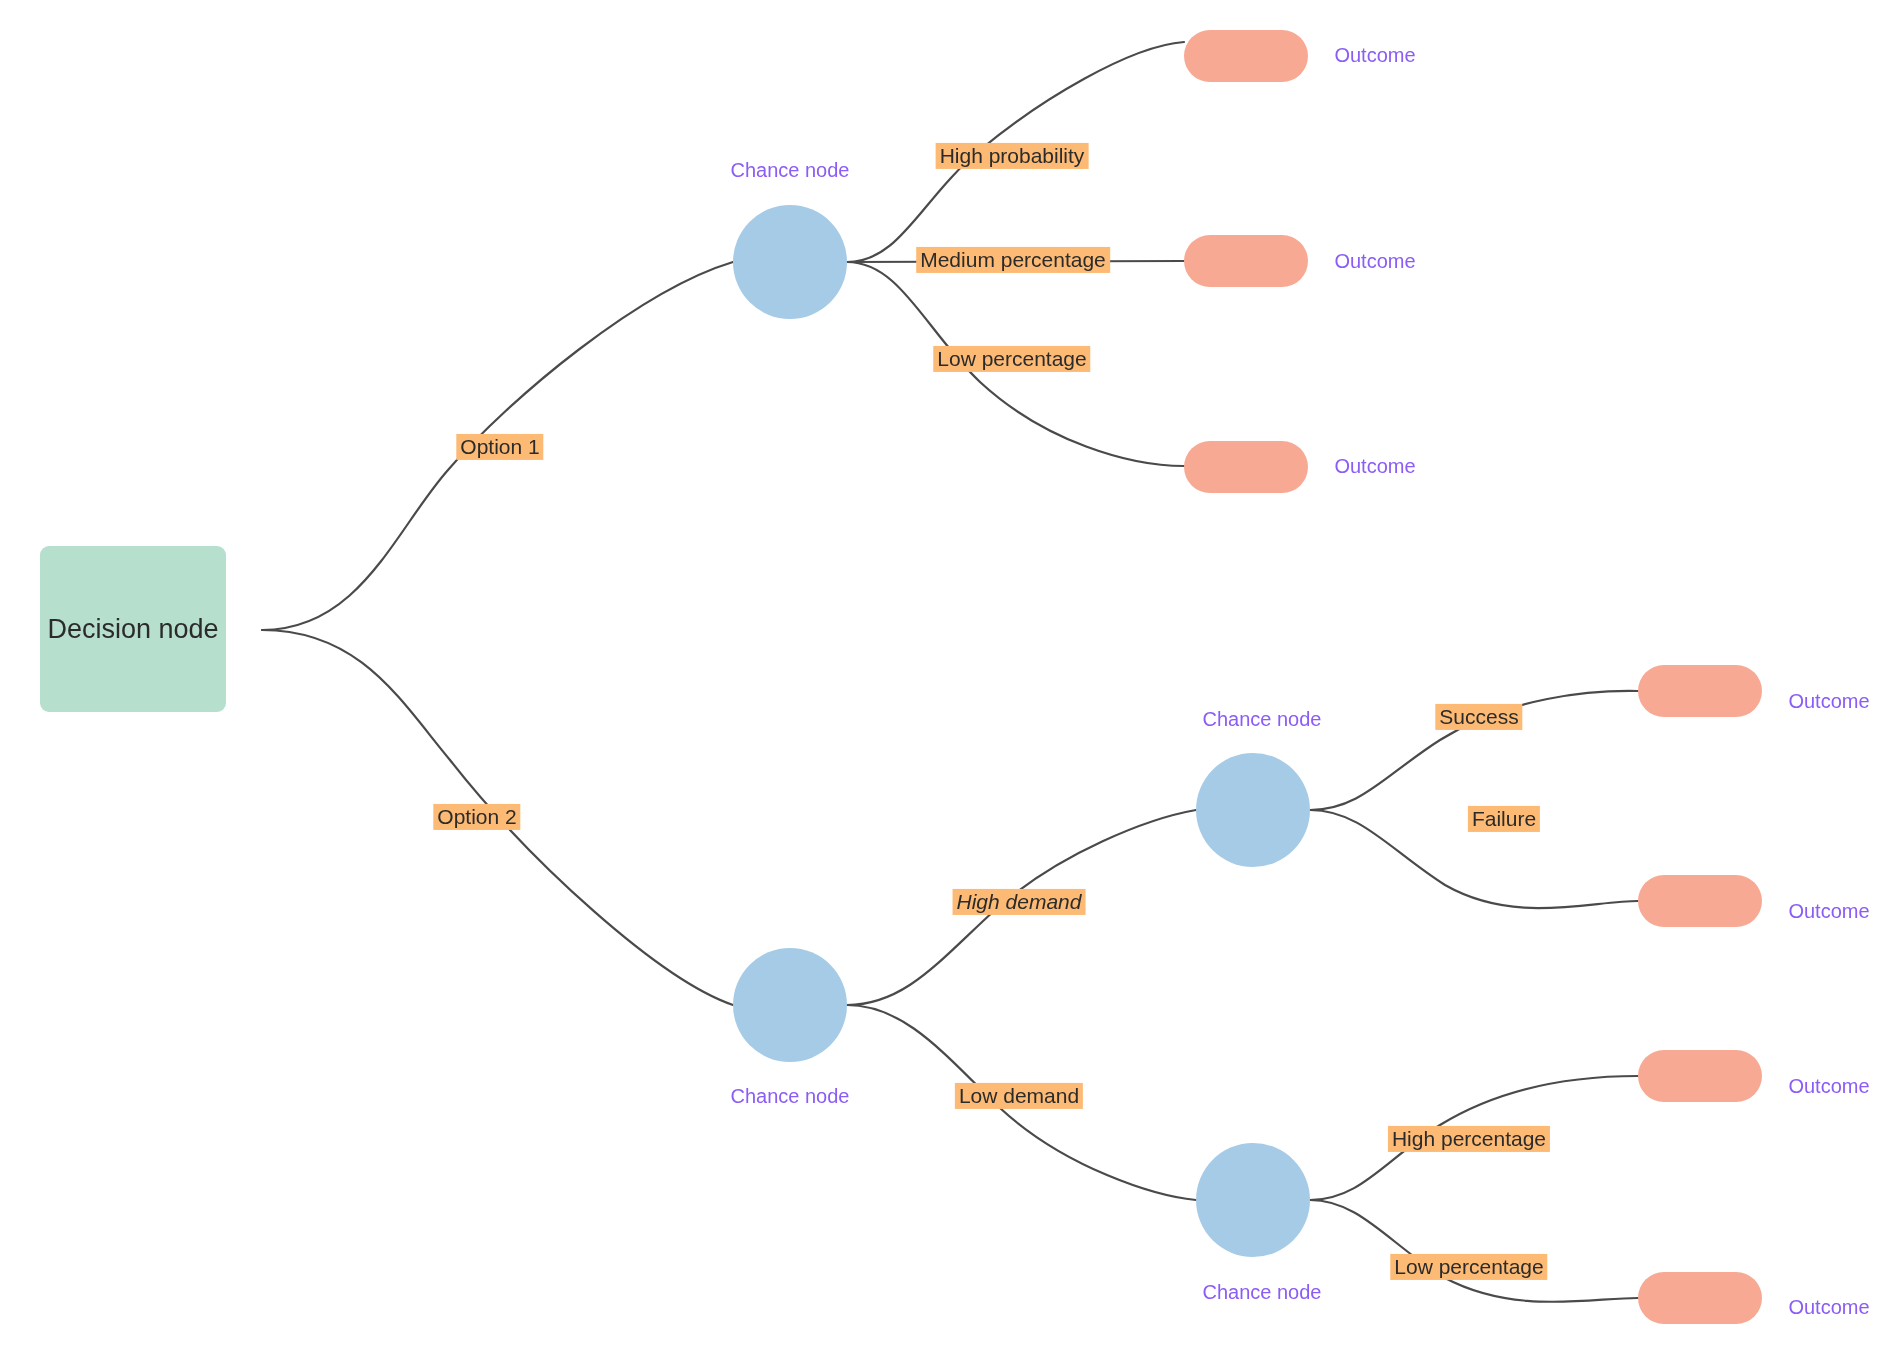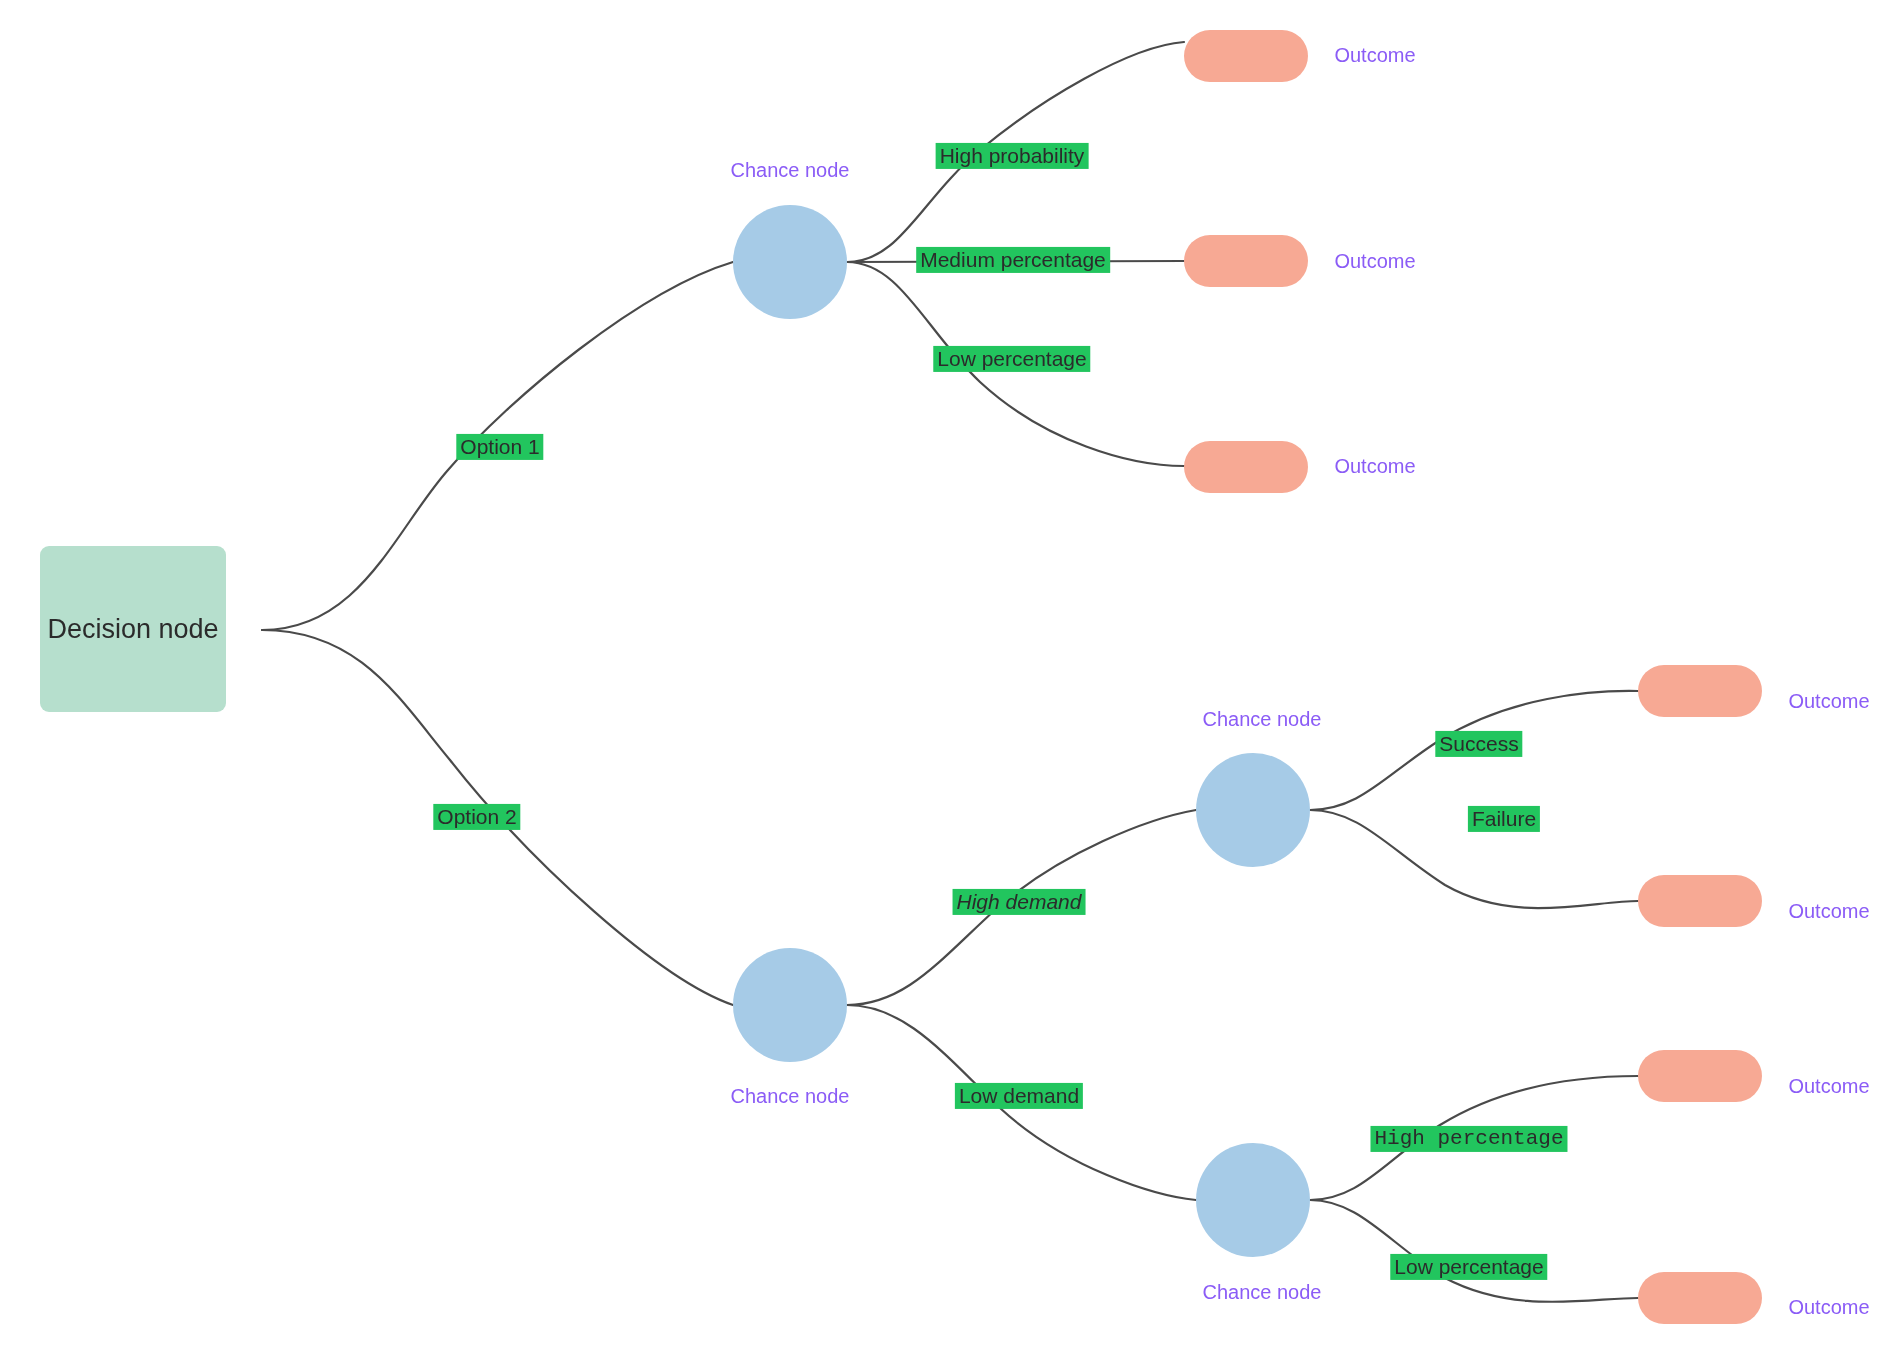--- a/index.html
+++ b/index.html
@@ -60,21 +60,21 @@
     font-size: 20px;
     color: #8b5cf6;
     white-space: nowrap;
     transform: translate(-50%, -50%);
   }
   .edge-label {
     position: absolute;
     font-size: 21px;
     color: #2b2b2b;
     white-space: nowrap;
-    background: #22c55e;
+    background: #fdba74;
     padding: 1px 4px;
     transform: translate(-50%, -50%);
     line-height: 1.15;
   }
 </style>
 </head>
 <body>
 
 <div id="canvas">
 
@@ -124,18 +124,18 @@
   <div class="ext-label" style="left:1829px; top:1086px;">Outcome</div>
   <div class="ext-label" style="left:1829px; top:1307px;">Outcome</div>
 
   <div class="edge-label" style="left:500px; top:447px;">Option 1</div>
   <div class="edge-label" style="left:477px; top:817px;">Option 2</div>
   <div class="edge-label" style="left:1012px; top:156px;">High probability</div>
   <div class="edge-label" style="left:1013px; top:260px;">Medium percentage</div>
   <div class="edge-label" style="left:1012px; top:359px;">Low percentage</div>
   <div class="edge-label" style="left:1019px; top:902px;font-style:italic;">High demand</div>
   <div class="edge-label" style="left:1019px; top:1096px;">Low demand</div>
-  <div class="edge-label" style="left:1479px; top:744px;">Success</div>
+  <div class="edge-label" style="left:1479px; top:717px;">Success</div>
   <div class="edge-label" style="left:1479px; top:819px;margin-left:25px;">Failure</div>
-  <div class="edge-label" style="left:1469px; top:1139px;font-family:Liberation Mono, monospace;">High percentage</div>
+  <div class="edge-label" style="left:1469px; top:1139px;">High percentage</div>
   <div class="edge-label" style="left:1469px; top:1249px;margin-top:18px;">Low percentage</div>
 
 </div>
 
 </body></html>

